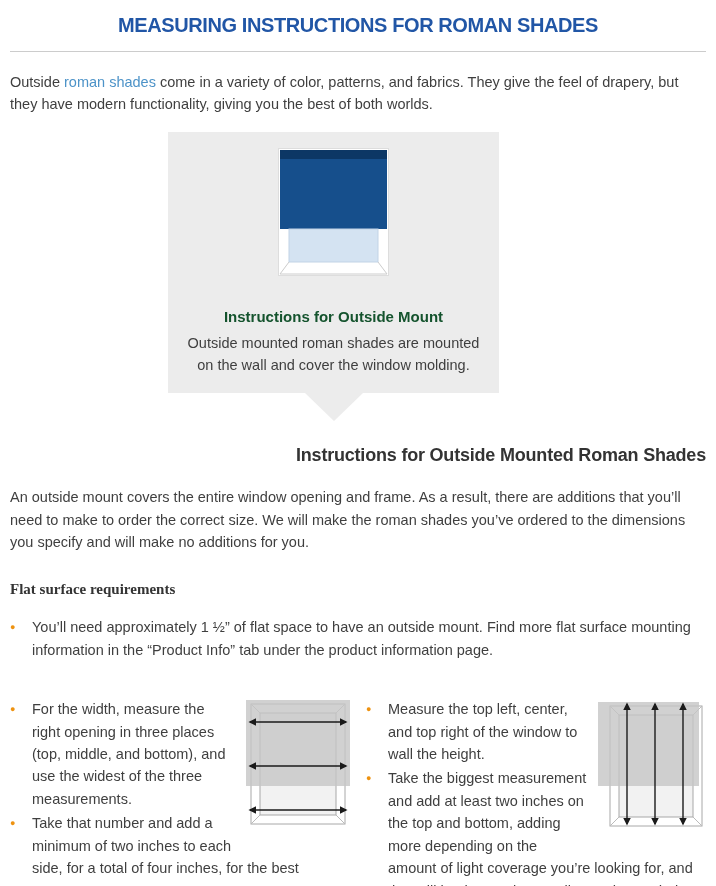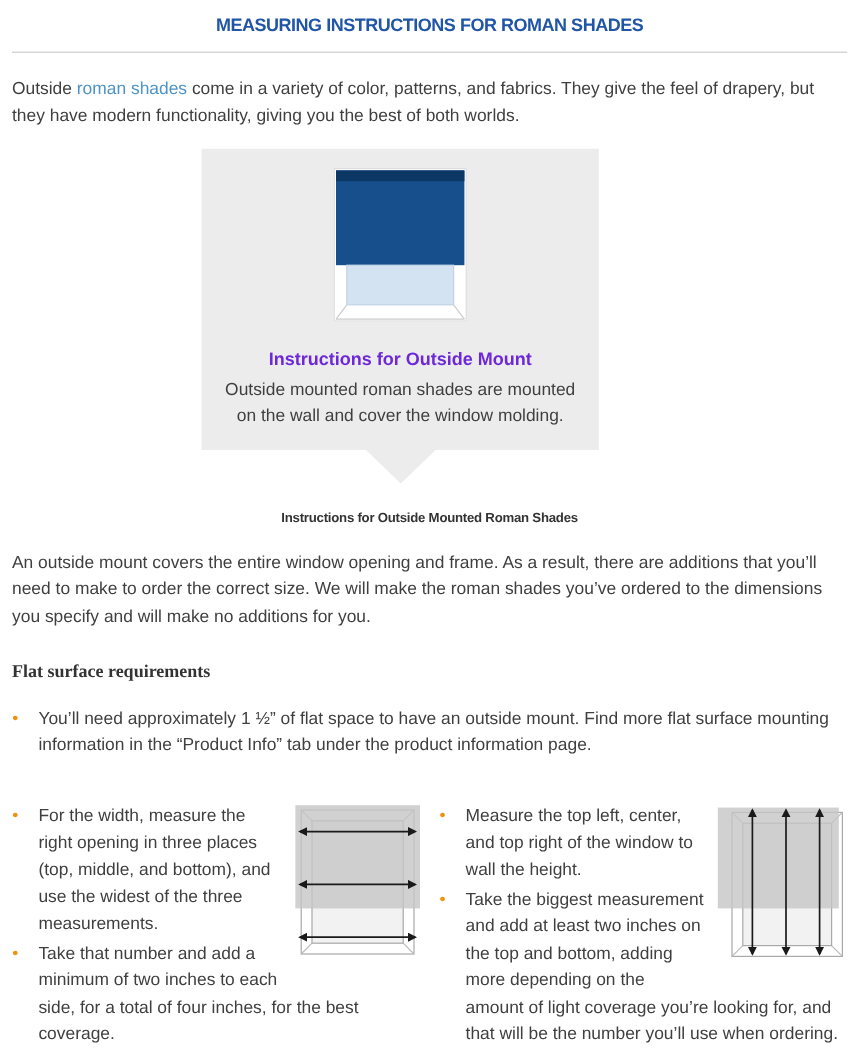--- a/index.html
+++ b/index.html
@@ -10,21 +10,21 @@
     font-size:14.5px;
     line-height:1.55;
   }
   .page { padding:6px 10px 16px; box-sizing:border-box; }
 
   .page-title {
     margin:0;
     padding:4px 0 10px;
     text-align:center;
     color:#2156a6;
-    font-size:15px;
+    font-size:20px;
     font-weight:bold;
     letter-spacing:-0.4px;
     border-bottom:1px solid #cccccc;
   }
 
   .intro { margin:19px 0 16px; }
   .inline-link { color:#4d93c8; text-decoration:none; cursor:pointer; }
 
   .callout-wrap { width:331px; margin-left:158px; }
   .callout {
@@ -34,34 +34,34 @@
     box-sizing:border-box;
   }
   .callout-pointer {
     width:0; height:0; margin:0 auto;
     border-left:29px solid transparent;
     border-right:29px solid transparent;
     border-top:28px solid #ececec;
   }
   .callout-caption {
     display:block;
-    color:#6d28d9;
+    color:#14532d;
     font-weight:bold;
     font-size:15px;
-    margin:12px 0 3px;
+    margin:23px 0 3px;
     text-decoration:none;
     cursor:pointer;
   }
   .callout-desc { max-width:300px; margin:0 auto; }
 
   .section-heading {
     margin:21px 0 0;
-    text-align:center;
+    text-align:right;
     color:#333333;
-    font-size:11px;
+    font-size:18px;
     font-weight:bold;
     letter-spacing:-0.2px;
   }
   .section-body { margin:17px 0 0; }
 
   .sub-heading {
     margin:24px 0 0;
     color:#333333;
     font-size:15px;
     font-weight:bold;

